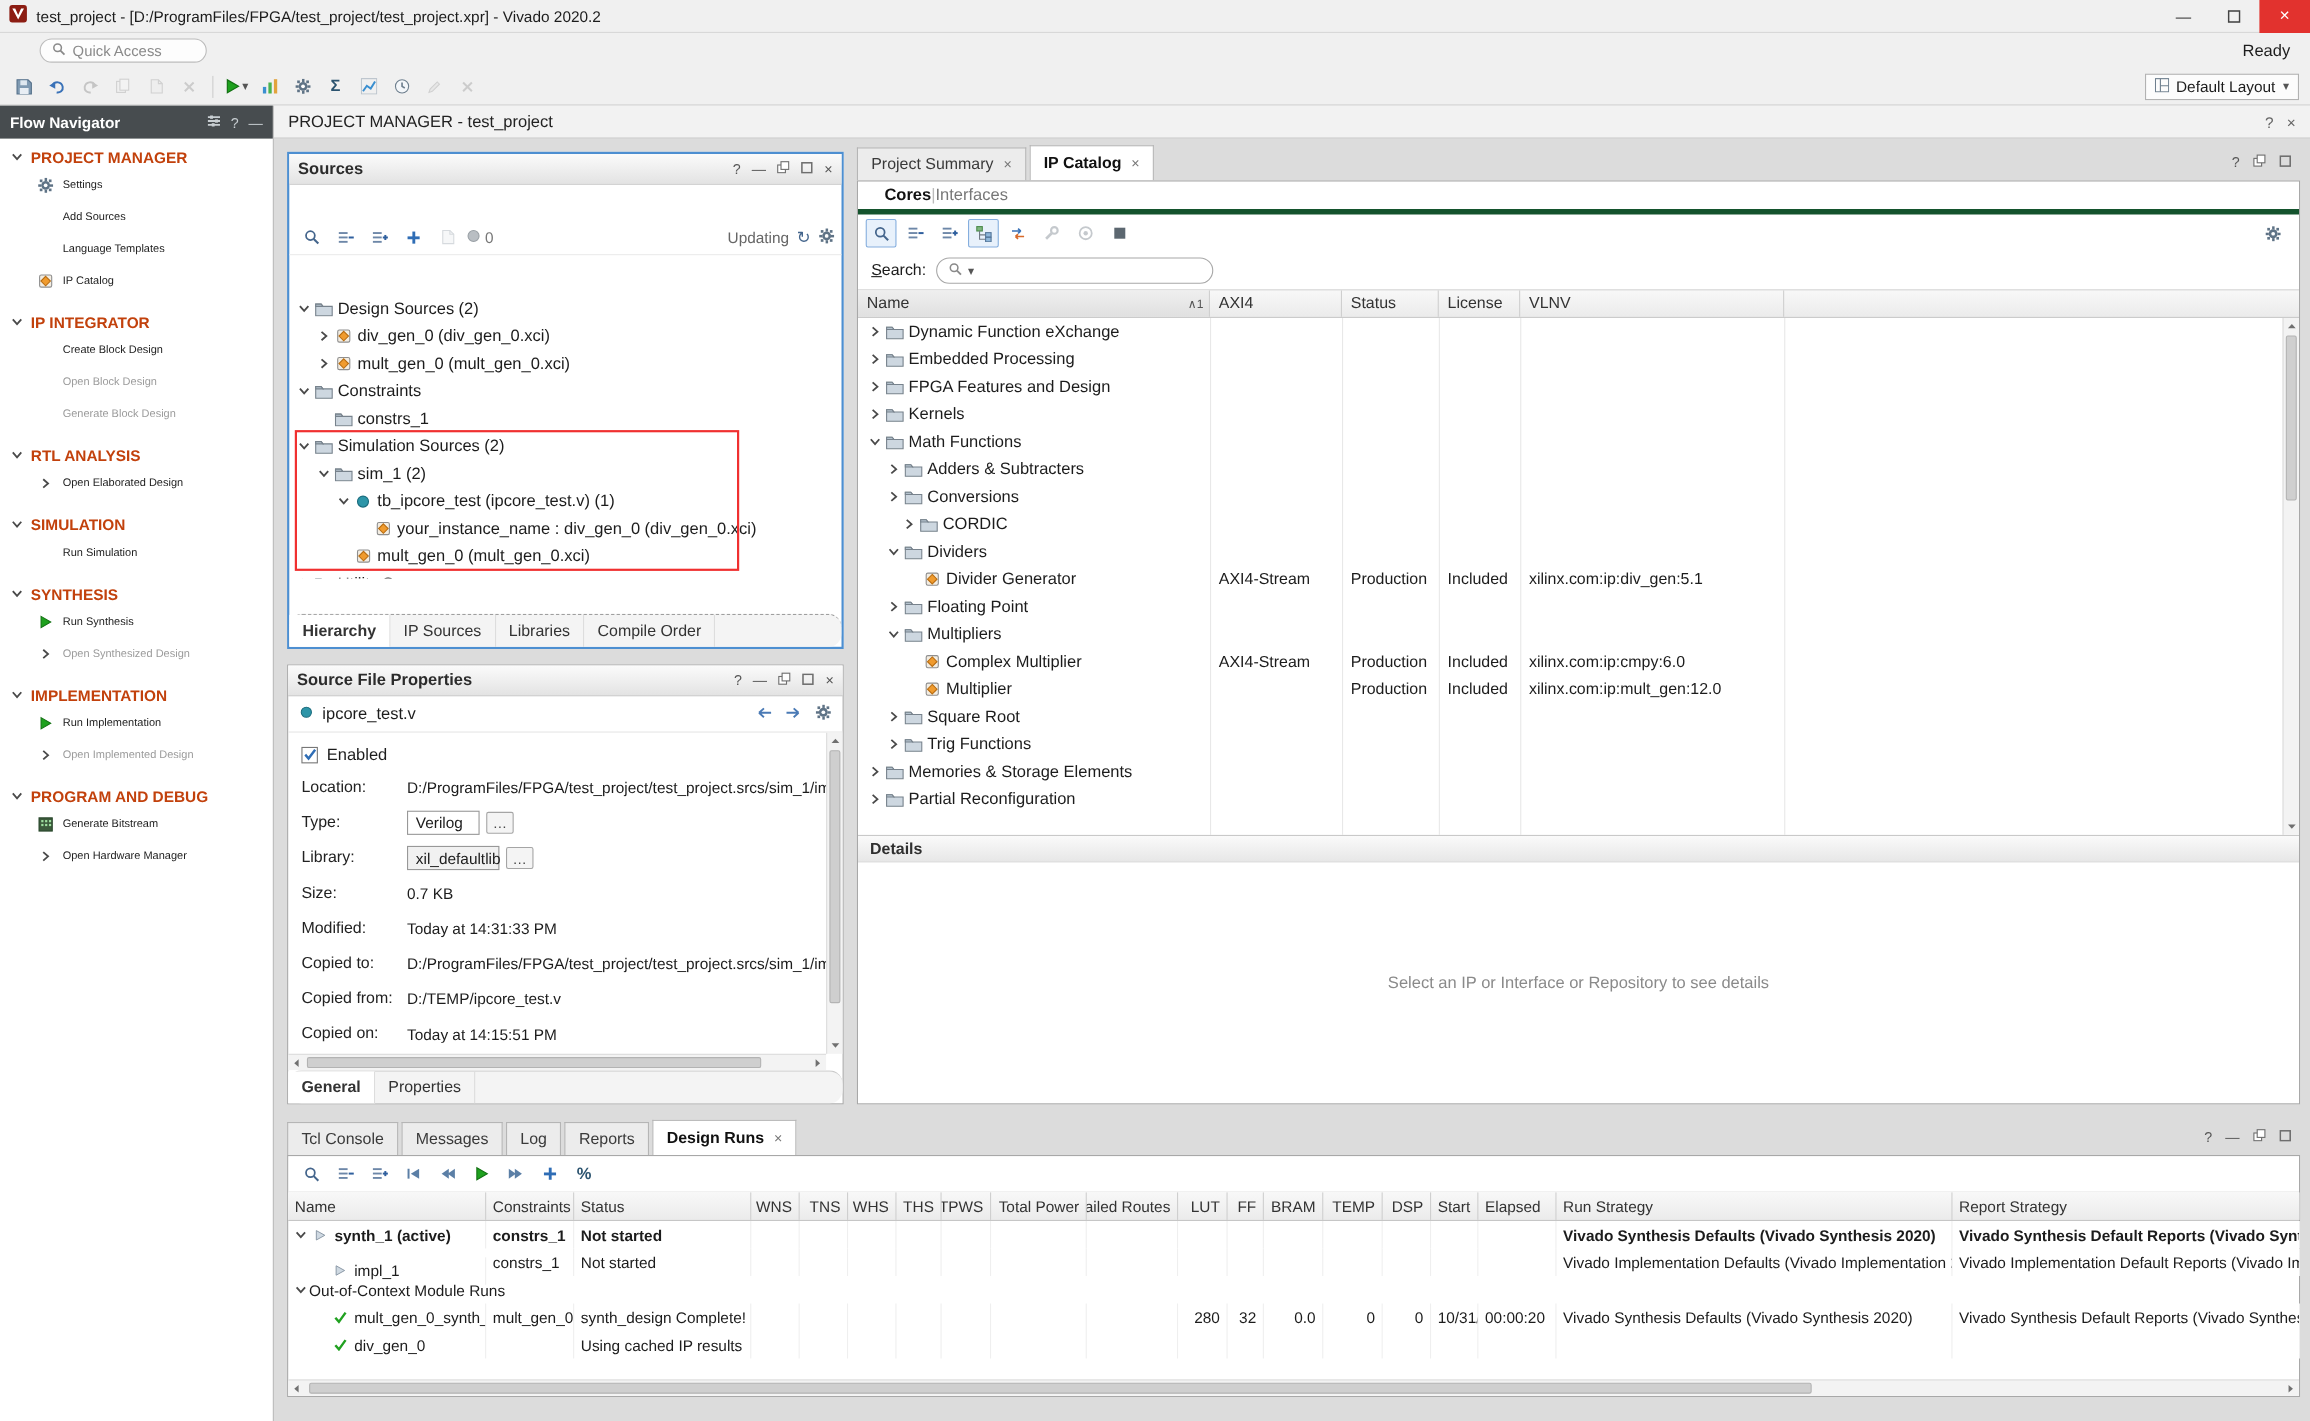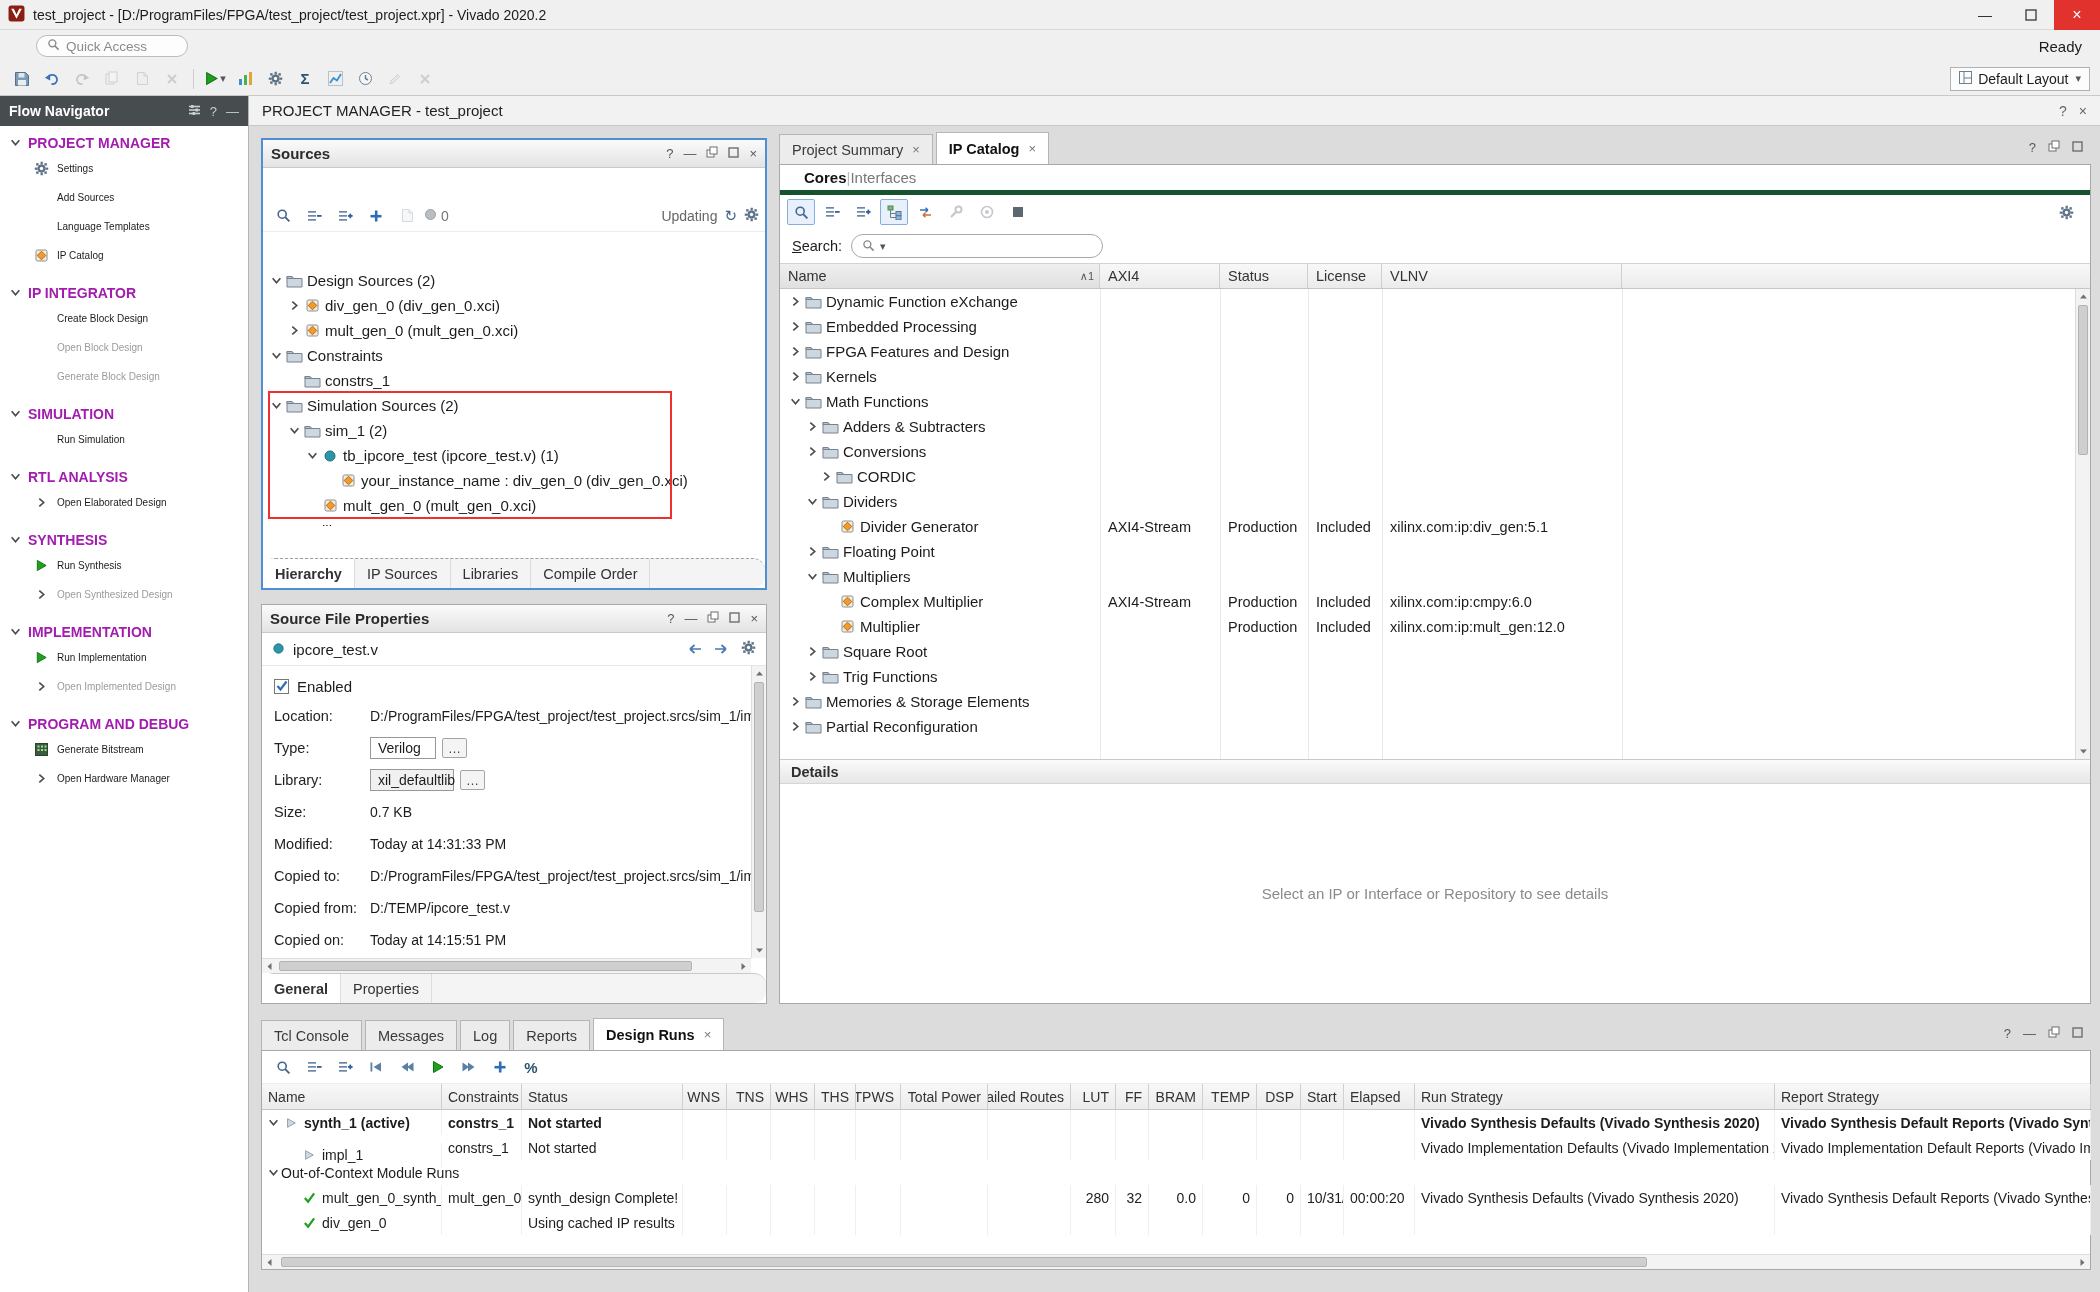--- a/index.html
+++ b/index.html
@@ -42,21 +42,21 @@
   .main { display: flex; height: 1196px; }
   .flownav { width: 249px; flex: none; background: #fff; border-right: 1px solid #b5b5b5;
              display: flex; flex-direction: column; }
   .fn-header { height: 30px; flex: none; background: #474c4f; color: #fff; display: flex;
                align-items: center; padding: 0 9px; font-size: 14px; font-weight: bold; }
   .fn-hicons { margin-left: auto; display: flex; gap: 9px; align-items: center;
                color: #c9cfd3; font-size: 13px; font-weight: normal; }
   .fn-body { flex: 1; padding-top: 6px; overflow: hidden; }
   .fn-sec { margin-bottom: 12px; }
   .fn-sec-header { display: flex; align-items: center; gap: 7px; padding: 3px 10px;
-                   font-size: 14px; font-weight: bold; color: #a21caf; }
+                   font-size: 14px; font-weight: bold; color: #c2410c; }
   .fn-item { display: flex; align-items: center; gap: 7px; height: 29px; padding-left: 33px; font-size: 10px; }
   .fn-item.disabled { color: #9b9b9b; }
   .fn-ic { width: 17px; flex: none; display: flex; justify-content: center; }
 
   .workspace { flex: 1; position: relative; background: #dcdcdc; }
   .context-bar { position: absolute; top: 0; left: 0; right: 0; height: 30px; background: #f2f2f2;
                  border-bottom: 1px solid #c8c8c8; display: flex; align-items: center;
                  padding: 0 13px; font-size: 15px; color: #222; }
   .cb-icons { margin-left: auto; display: flex; gap: 12px; color: #666; font-size: 14px; }
 
@@ -410,41 +410,41 @@
             <div class="fn-item disabled">
               <span class="fn-ic"></span>
               <span>Generate Block Design</span>
             </div>
           </div>
           <div class="fn-sec">
             <div class="fn-sec-header">
               <span class="fn-chev"><svg width="11" height="11" viewBox="0 0 10 10">
                   <path d="M1.5 3 L5 7 L8.5 3" fill="none" stroke="#4a4a4a" stroke-width="1.5"></path>
                 </svg></span>
-              <span>SIMULATION</span>
+              <span>RTL ANALYSIS</span>
             </div>
             <div class="fn-item">
-              <span class="fn-ic"></span>
-              <span>Run Simulation</span>
+              <span class="fn-ic">
+                <svg width="11" height="11" viewBox="0 0 10 10">
+                  <path d="M3 1.5 L7 5 L3 8.5" fill="none" stroke="#4a4a4a" stroke-width="1.5"></path>
+                </svg>
+              </span>
+              <span>Open Elaborated Design</span>
             </div>
           </div>
           <div class="fn-sec">
             <div class="fn-sec-header">
               <span class="fn-chev"><svg width="11" height="11" viewBox="0 0 10 10">
                   <path d="M1.5 3 L5 7 L8.5 3" fill="none" stroke="#4a4a4a" stroke-width="1.5"></path>
                 </svg></span>
-              <span>RTL ANALYSIS</span>
+              <span>SIMULATION</span>
             </div>
             <div class="fn-item">
-              <span class="fn-ic">
-                <svg width="11" height="11" viewBox="0 0 10 10">
-                  <path d="M3 1.5 L7 5 L3 8.5" fill="none" stroke="#4a4a4a" stroke-width="1.5"></path>
-                </svg>
-              </span>
-              <span>Open Elaborated Design</span>
+              <span class="fn-ic"></span>
+              <span>Run Simulation</span>
             </div>
           </div>
           <div class="fn-sec">
             <div class="fn-sec-header">
               <span class="fn-chev"><svg width="11" height="11" viewBox="0 0 10 10">
                   <path d="M1.5 3 L5 7 L8.5 3" fill="none" stroke="#4a4a4a" stroke-width="1.5"></path>
                 </svg></span>
               <span>SYNTHESIS</span>
             </div>
             <div class="fn-item">

